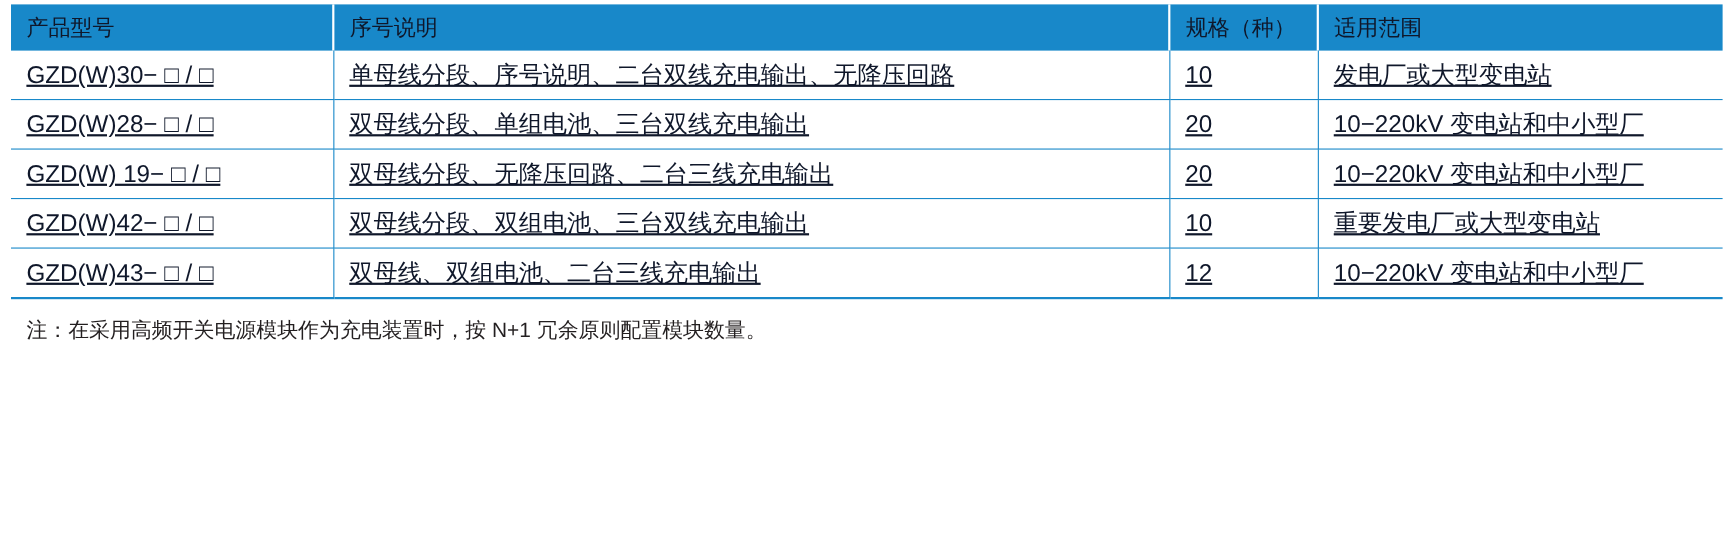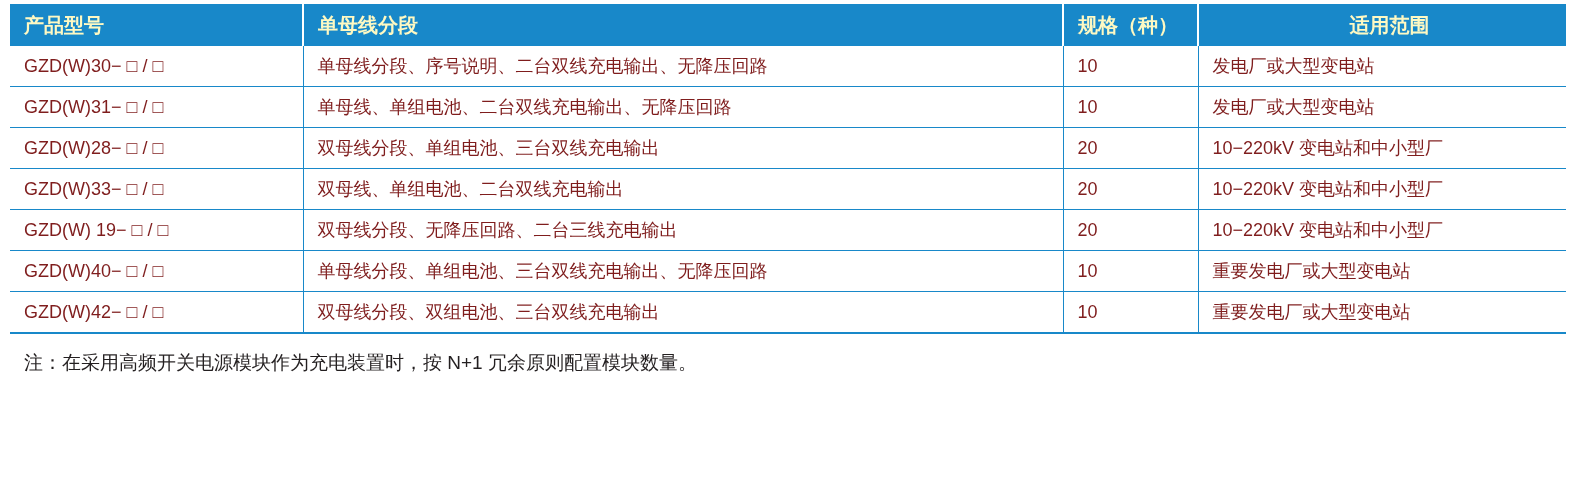--- a/index.html
+++ b/index.html
@@ -27,43 +27,43 @@
     table-layout: fixed;
     font-size: 19px;
   }
   table.spec col.c0 { width: 293px; }
   table.spec col.c1 { width: 760px; }
   table.spec col.c2 { width: 135px; }
   table.spec col.c3 { width: 368px; }
 
   table.spec thead th {
     background: #1888c9;
-    color: #fef9c3;
-    font-weight: bold;
+    color: #0f172a;
+    font-weight: normal;
     font-size: 20px;
     text-align: left;
     padding: 7px 0 7px 14px;
     border-right: 2px solid #ffffff;
     height: 28px;
     white-space: nowrap;
     margin-top: 15px;
   }
   table.spec thead th:last-child {
     border-right: none;
-    text-align: center;
   }
   table.spec tbody td {
     padding: 7px 0 7px 14px;
     border-bottom: 1.5px solid #1888c9;
     border-right: 1.5px solid #1888c9;
     height: 26px;
-    color: #7f1d1d;
-    font-size: 18px;
+    color: #0f172a;
+    font-size: 22px;
     white-space: nowrap;
     overflow: hidden;
+    text-decoration: underline;
   }
   table.spec tbody td:last-child {
     border-right: none;
   }
   table.spec tbody tr:last-child td {
     border-bottom: 2px solid #1888c9;
   }
   .note {
     margin-top: 16px;
     padding-left: 14px;
@@ -80,66 +80,54 @@
   <table class="spec">
     <colgroup>
       <col class="c0">
         <col class="c1">
         <col class="c2">
         <col class="c3">
     </colgroup>
     <thead>
       <tr>
         <th>产品型号</th>
-        <th>单母线分段</th>
+        <th>序号说明</th>
         <th>规格（种）</th>
         <th>适用范围</th>
       </tr>
     </thead>
     <tbody>
       <tr>
         <td>GZD(W)30− □ / □</td>
         <td>单母线分段、序号说明、二台双线充电输出、无降压回路</td>
         <td>10</td>
         <td>发电厂或大型变电站</td>
       </tr>
       <tr>
-        <td>GZD(W)31− □ / □</td>
-        <td>单母线、单组电池、二台双线充电输出、无降压回路</td>
-        <td>10</td>
-        <td>发电厂或大型变电站</td>
-      </tr>
-      <tr>
         <td>GZD(W)28− □ / □</td>
         <td>双母线分段、单组电池、三台双线充电输出</td>
-        <td>20</td>
-        <td>10−220kV 变电站和中小型厂</td>
-      </tr>
-      <tr>
-        <td>GZD(W)33− □ / □</td>
-        <td>双母线、单组电池、二台双线充电输出</td>
         <td>20</td>
         <td>10−220kV 变电站和中小型厂</td>
       </tr>
       <tr>
         <td>GZD(W) 19− □ / □</td>
         <td>双母线分段、无降压回路、二台三线充电输出</td>
         <td>20</td>
         <td>10−220kV 变电站和中小型厂</td>
       </tr>
       <tr>
-        <td>GZD(W)40− □ / □</td>
-        <td>单母线分段、单组电池、三台双线充电输出、无降压回路</td>
+        <td>GZD(W)42− □ / □</td>
+        <td>双母线分段、双组电池、三台双线充电输出</td>
         <td>10</td>
         <td>重要发电厂或大型变电站</td>
       </tr>
       <tr>
-        <td>GZD(W)42− □ / □</td>
-        <td>双母线分段、双组电池、三台双线充电输出</td>
-        <td>10</td>
-        <td>重要发电厂或大型变电站</td>
+        <td>GZD(W)43− □ / □</td>
+        <td>双母线、双组电池、二台三线充电输出</td>
+        <td>12</td>
+        <td>10−220kV 变电站和中小型厂</td>
       </tr>
     </tbody>
   </table>
 
   <div class="note">注：在采用高频开关电源模块作为充电装置时，按 N+1 冗余原则配置模块数量。</div>
 
 </div>
 
 </body></html>

